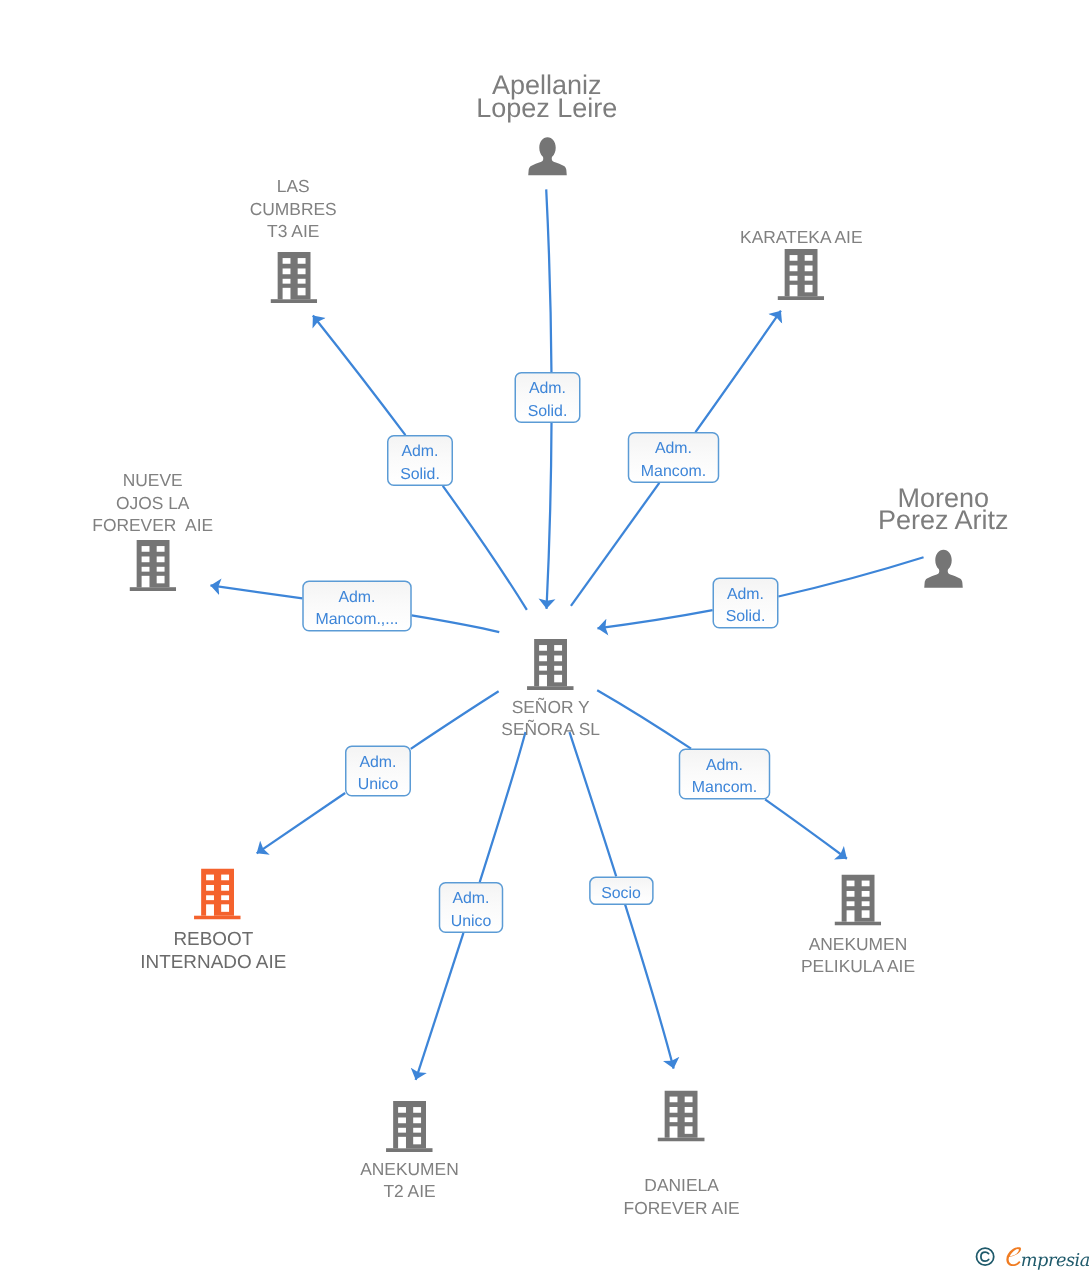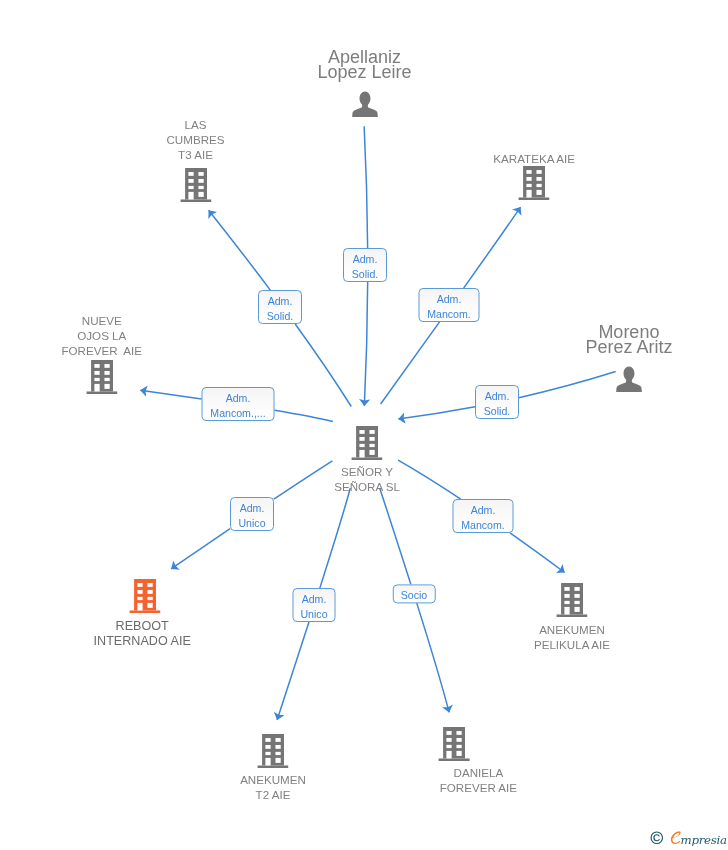--- a/index.html
+++ b/index.html
@@ -212,21 +212,21 @@
           <rect x="0" y="31.1" width="31.3" height="2.5" fill="#757575"></rect>
           <rect x="8.05" y="4.0" width="5.25" height="3.75" fill="#ffffff"></rect>
           <rect x="18.1" y="4.0" width="5.25" height="3.75" fill="#ffffff"></rect>
           <rect x="8.05" y="10.85" width="5.25" height="3.8" fill="#ffffff"></rect>
           <rect x="18.1" y="10.85" width="5.25" height="3.8" fill="#ffffff"></rect>
           <rect x="8.05" y="17.65" width="5.25" height="3.2" fill="#ffffff"></rect>
           <rect x="18.1" y="17.65" width="5.25" height="3.2" fill="#ffffff"></rect>
           <rect x="8.05" y="23.6" width="5.25" height="7.5" fill="#ffffff"></rect>
           <rect x="18.1" y="23.6" width="5.25" height="4.95" fill="#ffffff"></rect>
         </svg>
-   <div class="caption" style="top:38.0px;margin-left:24px;">
+   <div class="caption" style="top:56px;">
     <div>DANIELA</div>
     <div>FOREVER AIE</div>
    </div>
   </div>
   <div class="node" style="left:572px;top:600.4px;width:31.3px;height:34.0px">
    <svg class="icon" width="31.30" height="34.00" viewBox="0 0 31.3 33.6" preserveAspectRatio="none">
           <rect x="4.75" y="0" width="21.9" height="31.1" fill="#757575"></rect>
           <rect x="0" y="31.1" width="31.3" height="2.5" fill="#757575"></rect>
           <rect x="8.05" y="4.0" width="5.25" height="3.75" fill="#ffffff"></rect>
           <rect x="18.1" y="4.0" width="5.25" height="3.75" fill="#ffffff"></rect>

